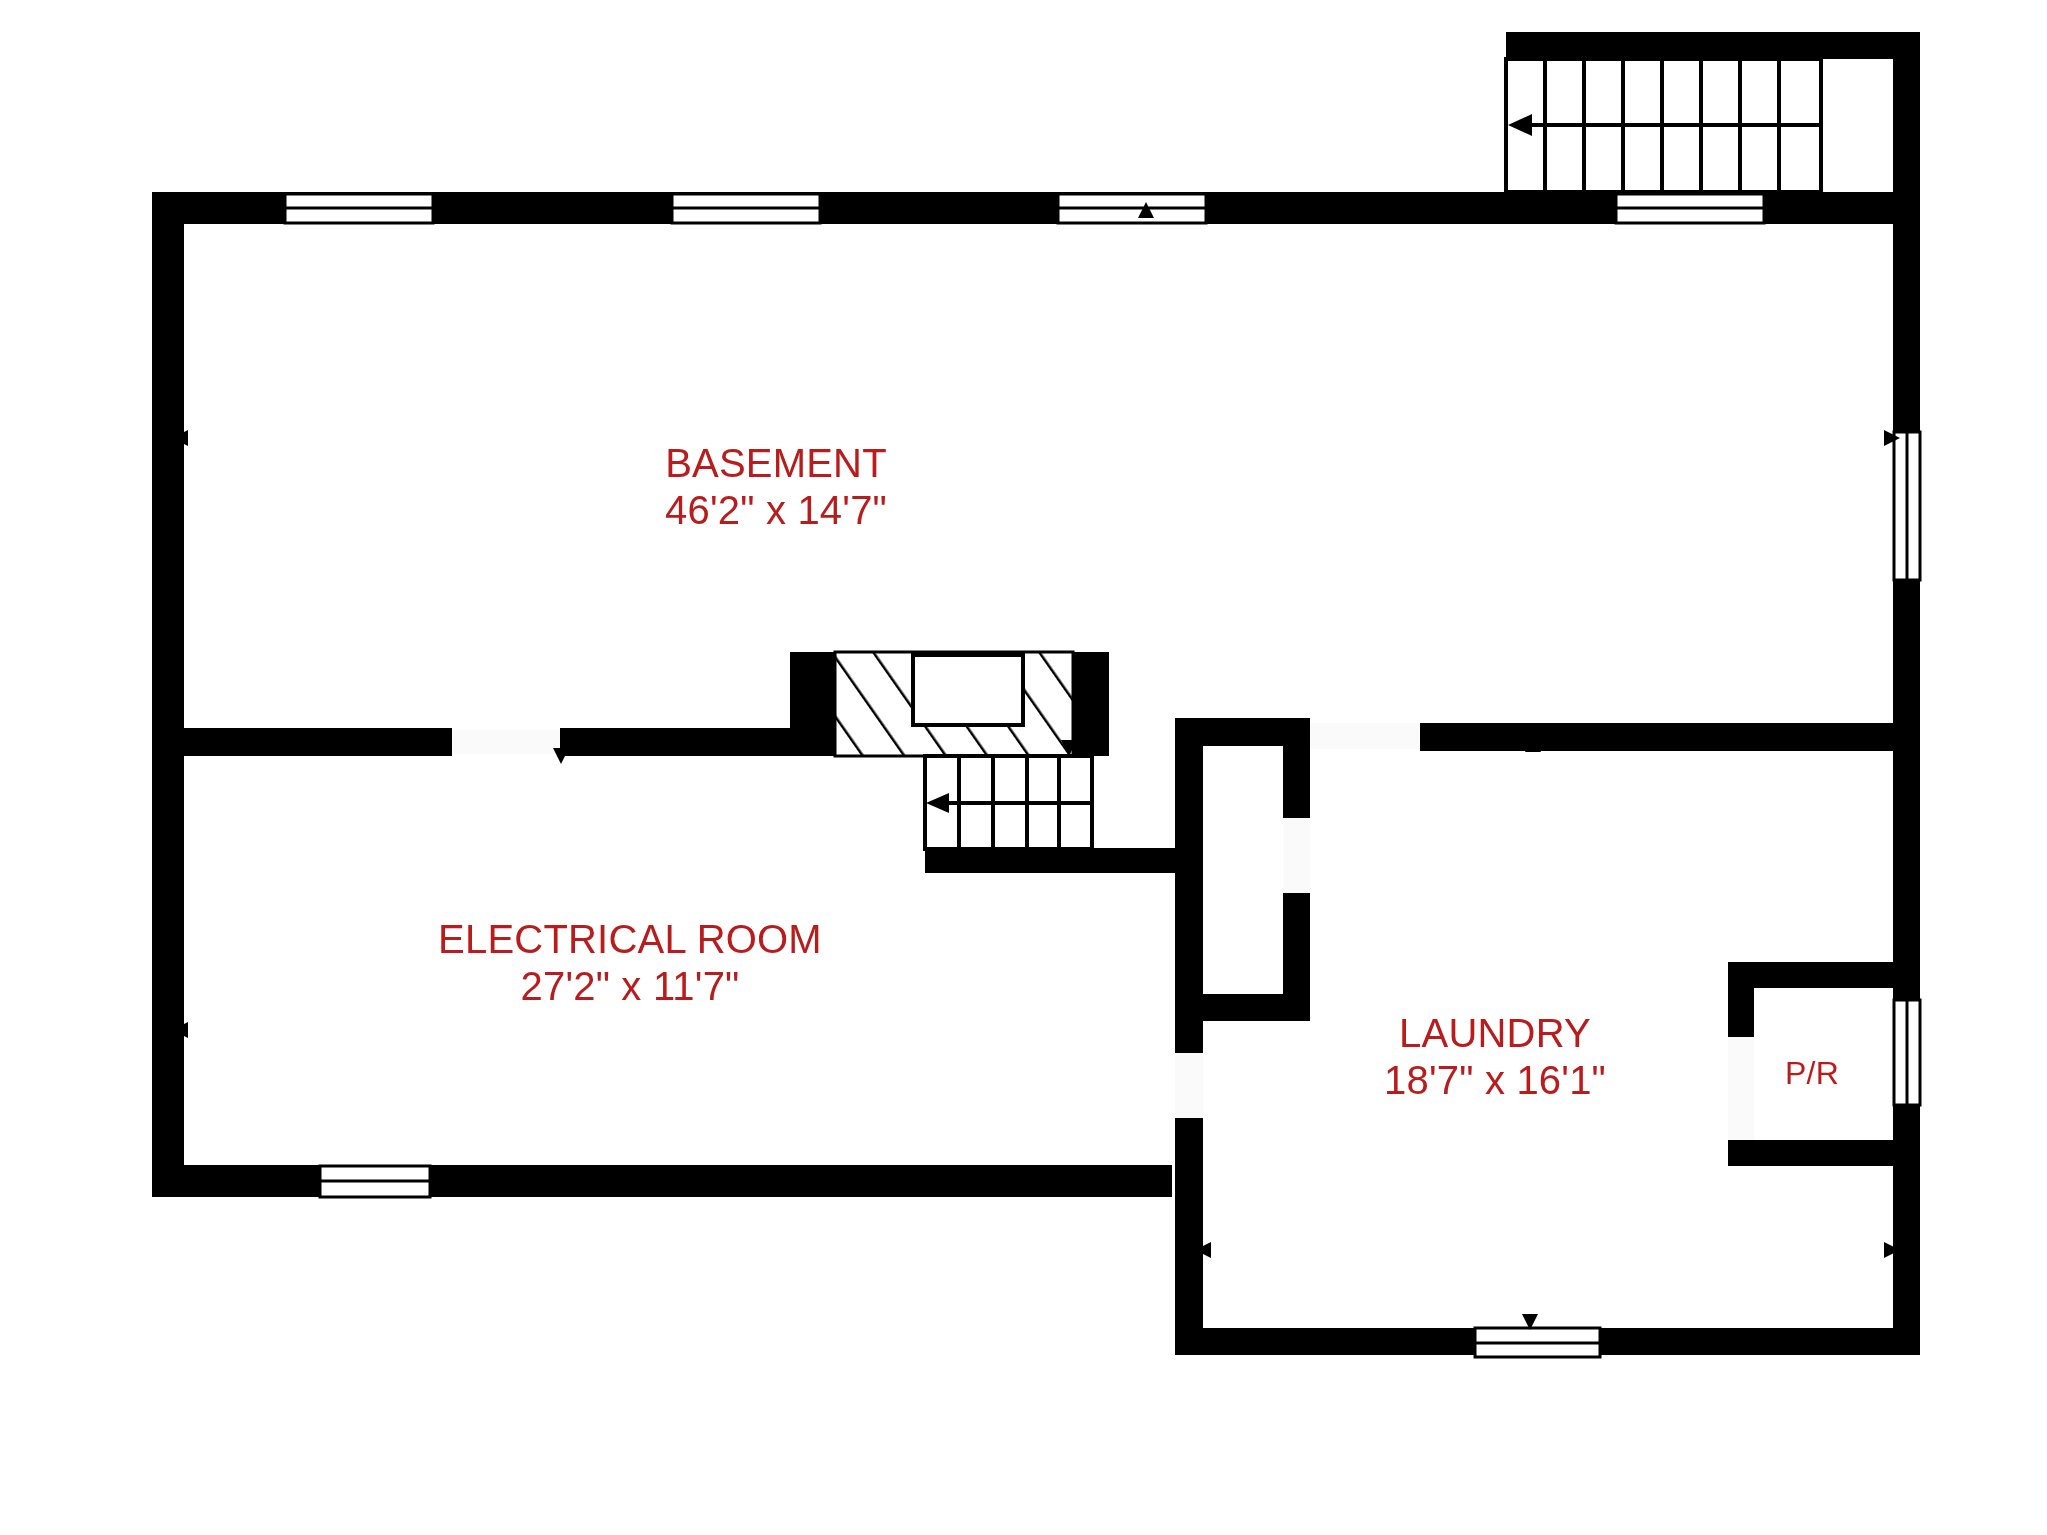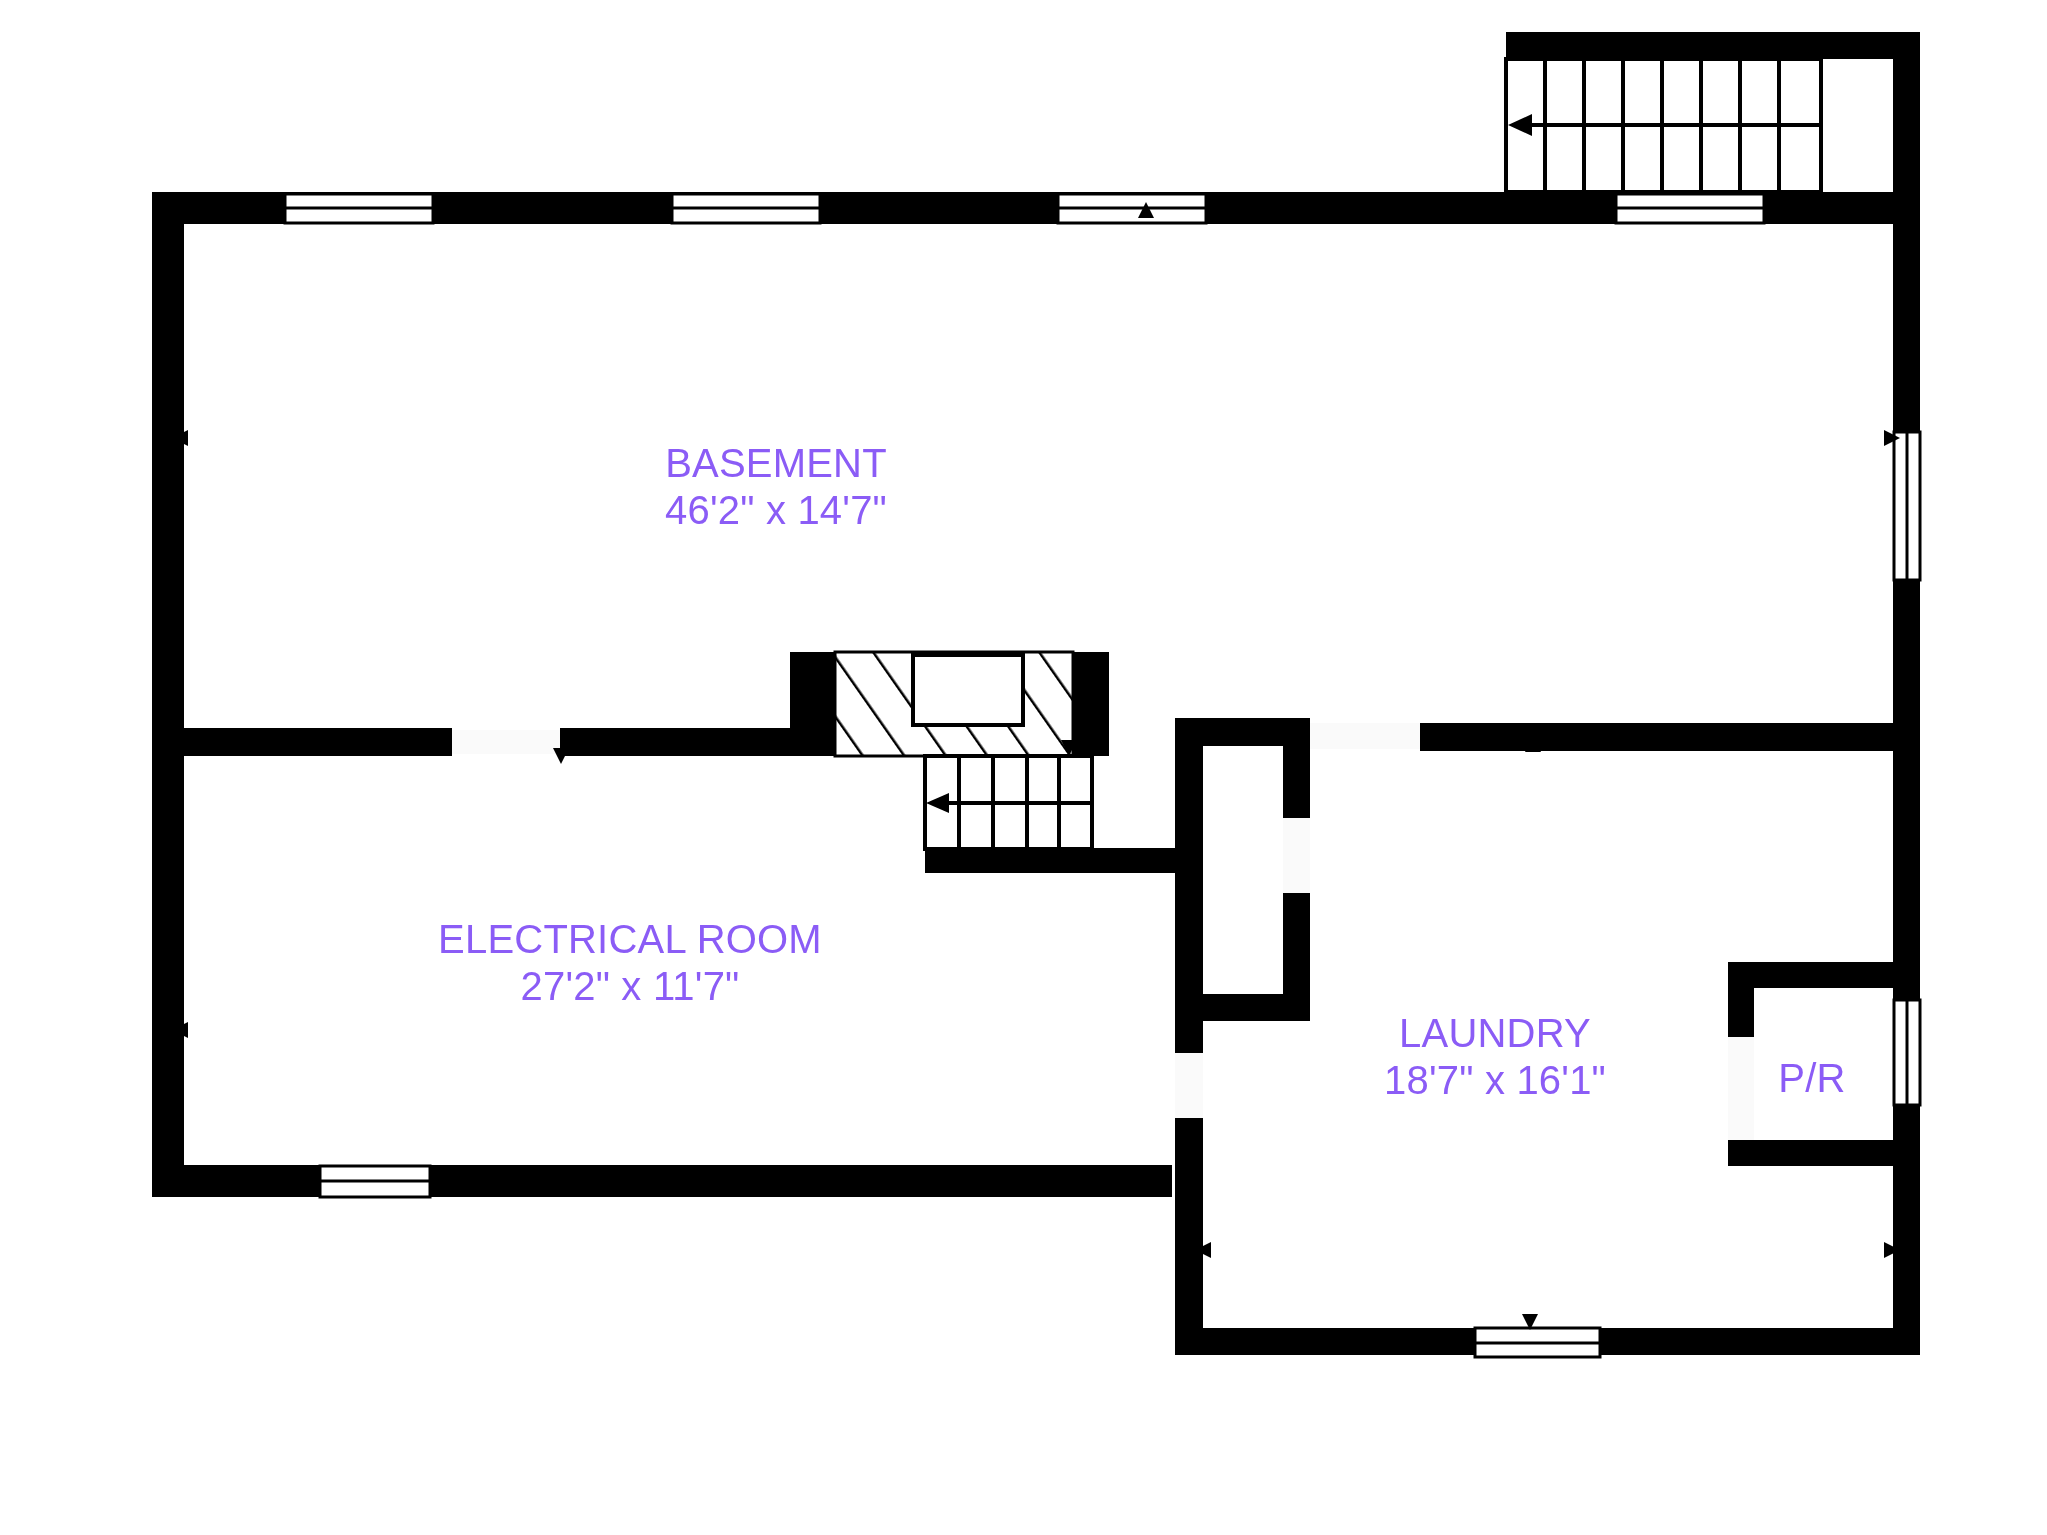--- a/index.html
+++ b/index.html
@@ -22,21 +22,21 @@
     height: 1440px;
   }
   #plan-svg {
     display: block;
     width: 2047px;
     height: 1440px;
   }
   .room-label {
     position: absolute;
     text-align: center;
-    color: #8b5cf6;
+    color: #b91c1c;
     line-height: 1.18;
     white-space: nowrap;
     font-weight: 400;
     letter-spacing: 0.2px;
   }
   .room-label .rl-name {
     display: block;
     font-size: 40px;
   }
   .room-label .rl-dims {
@@ -57,21 +57,21 @@
     left: 1330px;
     top: 1010px;
     width: 330px;
   }
   #label-pr {
     left: 1752px;
     top: 1055px;
     width: 120px;
   }
   #label-pr .rl-name {
-    font-size: 40px;
+    font-size: 32px;
   }
   #footer-bar {
     position: absolute;
     left: 0;
     top: 1440px;
     width: 2047px;
     height: 95px;
     background: #ffffff;
   }
 </style>

